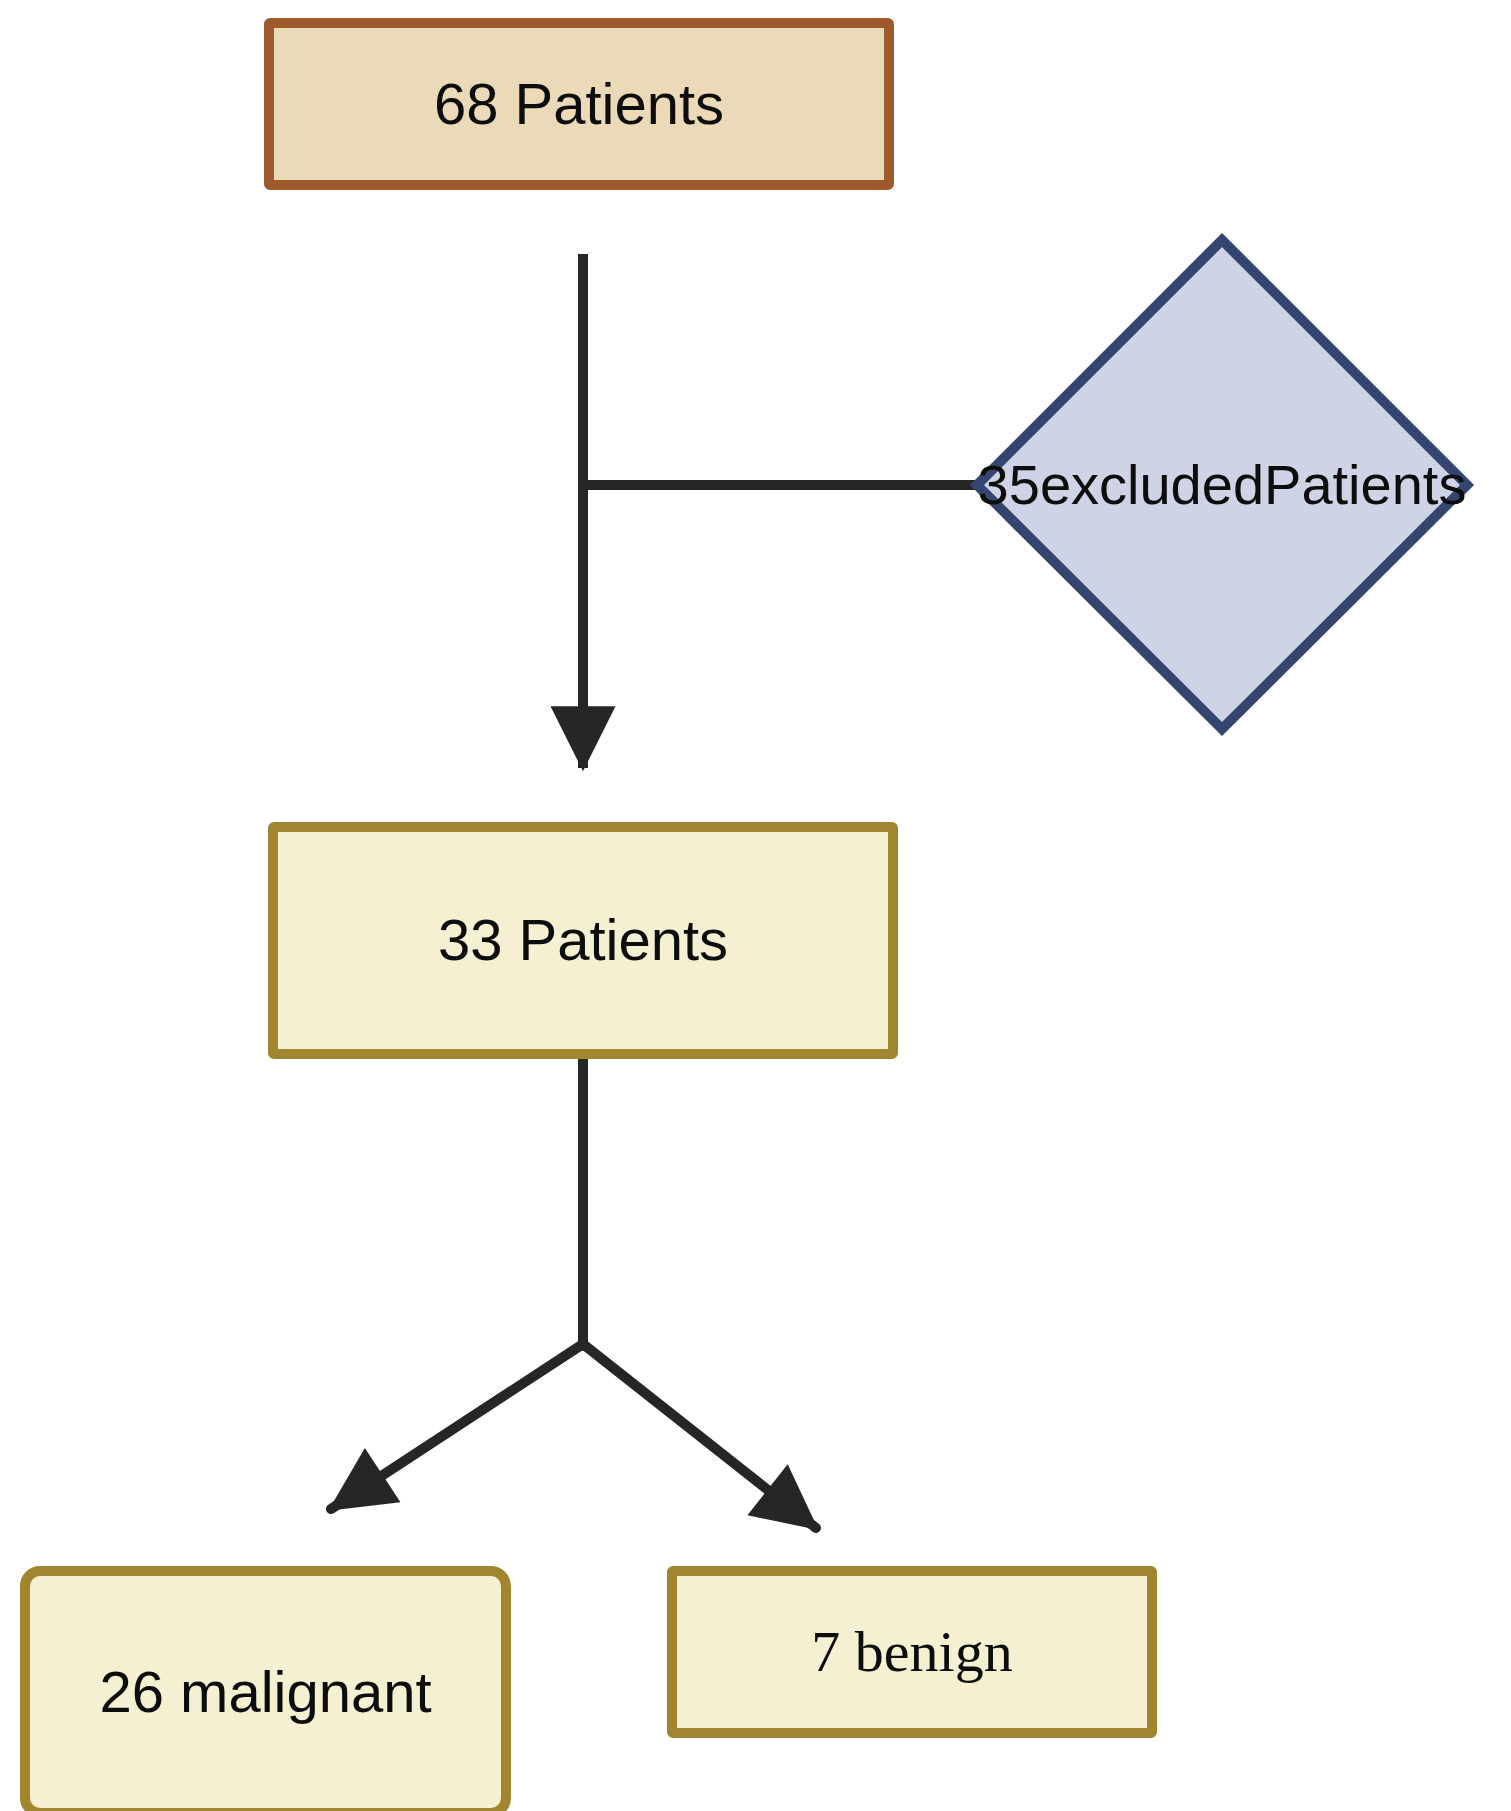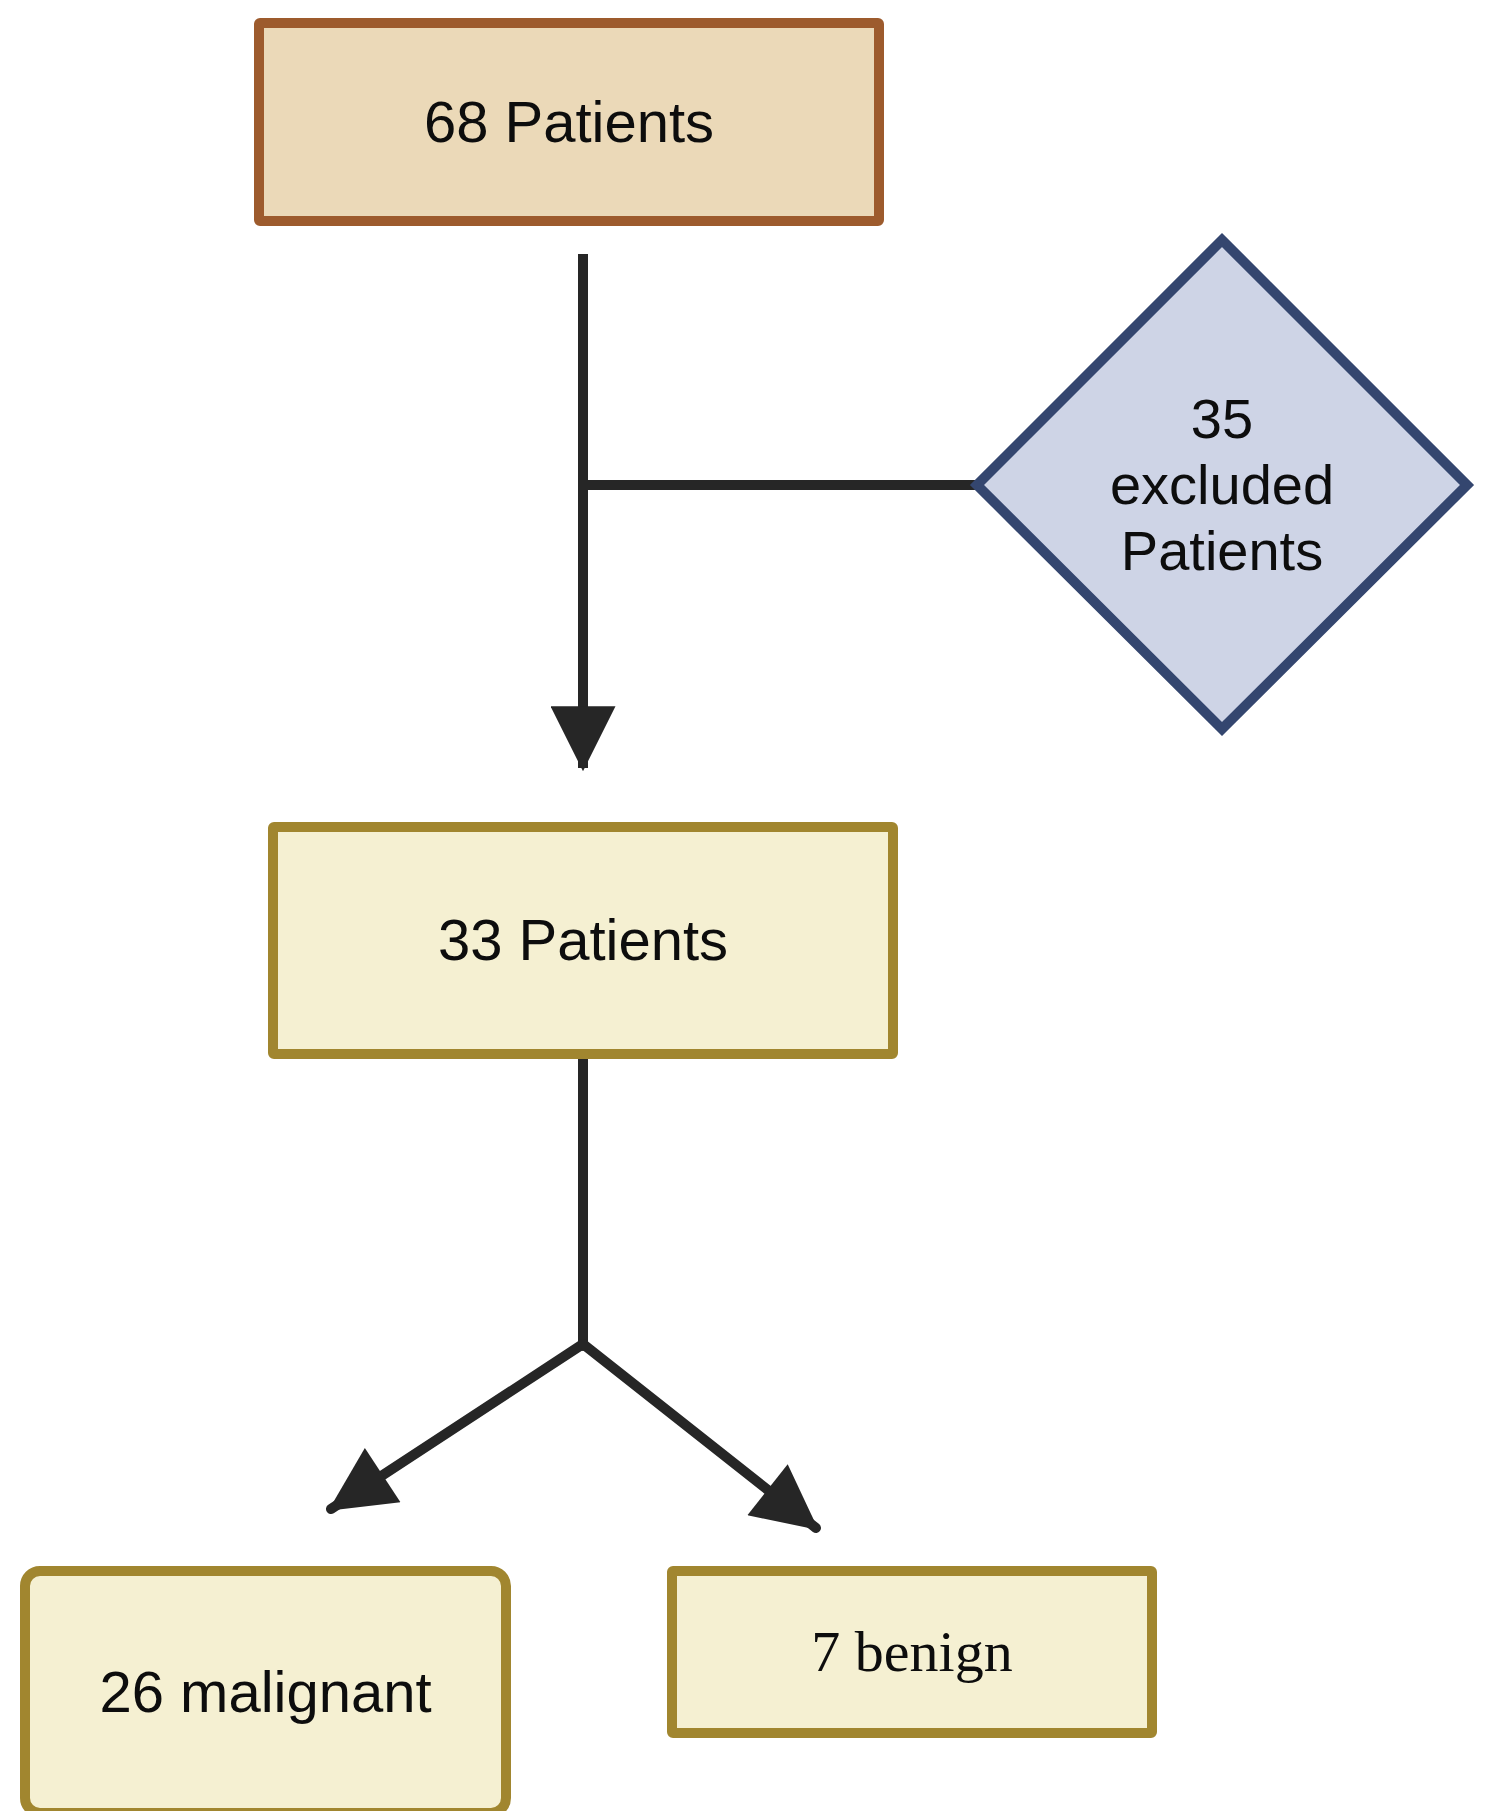--- a/index.html
+++ b/index.html
@@ -43,30 +43,30 @@
     border-radius:6px;
   }
   .node.tan {
     background: var(--box_total_fill, #ebd9b8);
     border:10px solid var(--box_total_border, #9d5b2d);
   }
   .node.cream {
     background: var(--box_cream_fill, #f5f0d2);
     border:10px solid var(--box_cream_border, #a1862f);
   }
-  #node-total     { left:254px; top:18px;   width:630px; height:208px; }
+  #node-total     { left:264px; top:18px;   width:630px; height:172px; }
   #node-included  { left:268px; top:794px;  width:630px; height:237px;margin-top:28px; }
   #node-malignant { left:20px;  top:1566px; width:491px; height:252px;border-radius:20px; }
   #node-benign    { left:667px; top:1566px; width:490px; height:172px;font-family:Liberation Serif, serif; }
   .diamond-label {
     position:absolute;
     left:977px; top:240px;
     width:490px; height:490px;
     display:flex;
-    flex-direction:column;
+    flex-direction:row;
     align-items:center;
     justify-content:center;
     text-align:center;
     font-size:56px;
     line-height:1.18;
   }
 </style>
 </head>
 <body>
 

